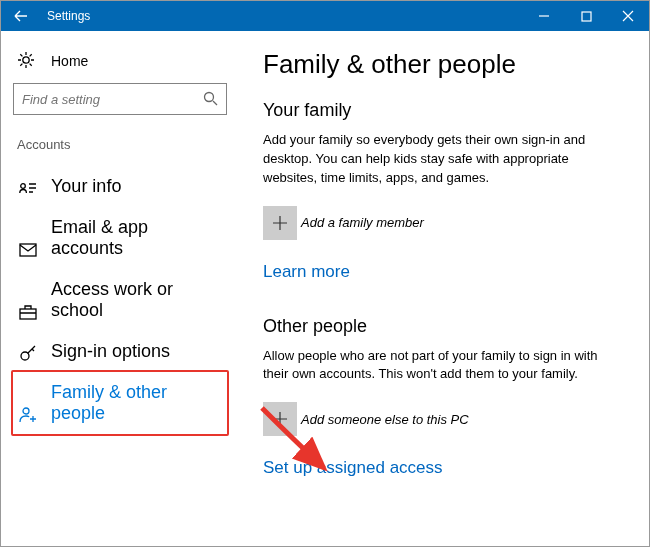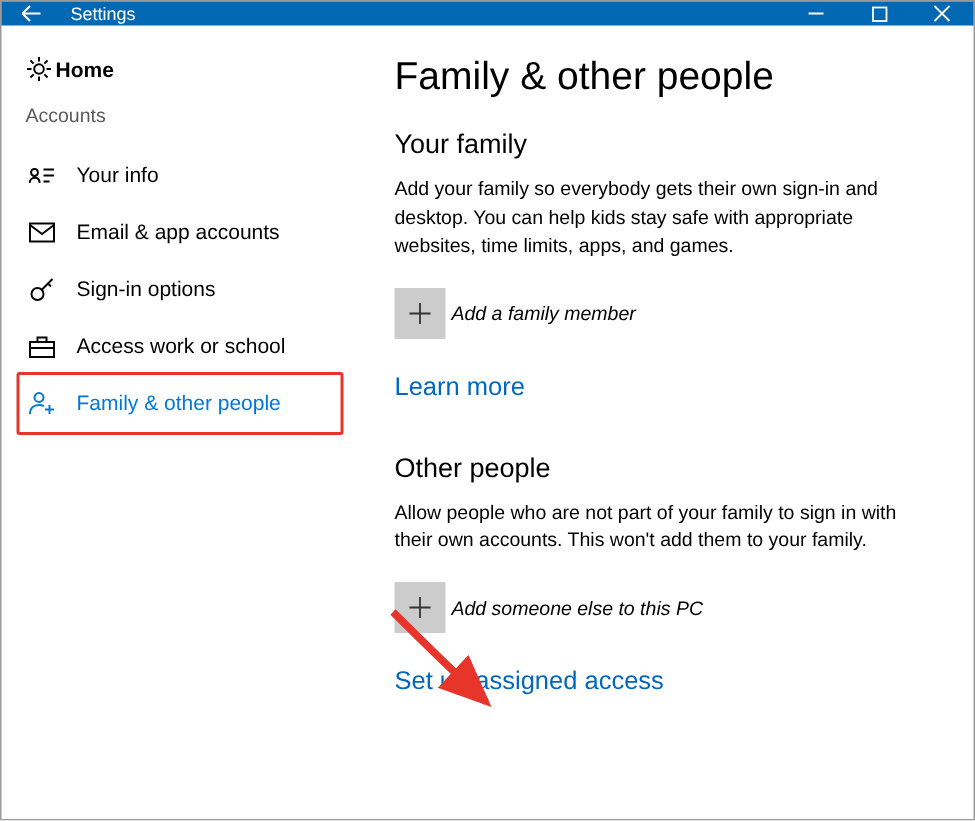--- a/index.html
+++ b/index.html
@@ -1,33 +1,33 @@
 <!DOCTYPE html>
 <html><head>
 <meta charset="utf-8">
 <style>
   * { box-sizing: border-box; margin: 0; padding: 0; font-family: "Segoe UI", Tahoma, sans-serif; }
   html, body { width: 650px; height: 547px; background: #fff; overflow: hidden; }
   .window { width: 650px; height: 547px; border: 1px solid #999; display: flex; flex-direction: column; }
   
-  .titlebar { height: 16px; background: #0268b3; color: #fff; display: flex; align-items: center; font-size: 12px; }
+  .titlebar { height: 30px; background: #0268b3; color: #fff; display: flex; align-items: center; font-size: 12px; }
   .titlebar .back { width: 40px; height: 30px; display: flex; align-items: center; justify-content: center; cursor: pointer; }
   .titlebar .title { padding-left: 6px; }
   .titlebar .spacer { flex: 1; }
   .titlebar .winbtn { width: 42px; height: 30px; display: flex; align-items: center; justify-content: center; cursor: pointer; }
   .titlebar svg { stroke: #fff; fill: none; }
   
   .body { flex: 1; display: flex; overflow: hidden; }
   .sidebar { width: 238px; padding: 14px 12px 0 12px; display: flex; flex-direction: column; color: #000; }
-  .home { display: flex; align-items: center; gap: 2px; font-size: 14px; padding: 6px 4px 14px 4px; cursor: pointer; font-weight: bold; }
+  .home { display: flex; align-items: flex-end; gap: 16px; font-size: 14px; padding: 6px 4px 14px 4px; cursor: pointer; }
   .searchbox { position: relative; height: 32px; border: 1px solid #838383; display: flex; align-items: center; margin-bottom: 22px; }
   .searchbox input { border: none; outline: none; width: 100%; height: 100%; padding: 0 30px 0 8px; font-size: 13px; font-style: italic; color: #666; background: transparent; }
   .searchbox .sicon { position: absolute; right: 8px; top: 7px; }
   .section-label { font-size: 13px; color: #5a5a5a; padding: 0 4px 14px 4px; }
-  .navitem { display: flex; align-items: flex-start; gap: 14px; font-size: 14px; color: #000; padding: 10px 6px; cursor: pointer; }
+  .navitem { display: flex; align-items: flex-end; gap: 14px; font-size: 18px; color: #000; padding: 10px 6px; cursor: pointer; }
   .navitem.active { color: #0078d7; border: 2px solid #e7352c; border-radius: 2px; margin: -2px; }
   .navicon { width: 18px; height: 18px; display: flex; align-items: center; justify-content: center; }
   .navicon svg { stroke: currentColor; fill: none; stroke-width: 1.3; }
   
   .content { flex: 1; padding: 18px 28px 10px 24px; overflow: auto; color: #000; }
   .content h1 { font-size: 26px; font-weight: 400; margin-bottom: 20px; }
   .content h2 { font-size: 18px; font-weight: 400; margin-bottom: 10px; margin-top: 6px; }
   .content p { font-size: 13px; color: #000; line-height: 1.45; margin-bottom: 18px; }
   .addrow { display: flex; align-items: center; gap: 4px; margin-bottom: 22px; cursor: pointer; font-style: italic; }
   .plusbox { width: 34px; height: 34px; background: #cccccc; display: flex; align-items: center; justify-content: center; }
@@ -74,20 +74,29 @@
       <div class="home">
         <span class="navicon">
           <svg width="18" height="18" viewBox="0 0 18 18">
               <circle cx="9" cy="9" r="3.2"></circle>
               <path d="M9 1v3M9 14v3M1 9h3M14 9h3M3.3 3.3l2.1 2.1M12.6 12.6l2.1 2.1M14.7 3.3l-2.1 2.1M5.4 12.6l-2.1 2.1"></path>
             </svg>
         </span>
         <span>Home</span>
       </div>
 
+      <div class="searchbox">
+        <input type="text" placeholder="Find a setting" style="">
+        <span class="sicon">
+          <svg width="15" height="15" viewBox="0 0 15 15" stroke="#666" fill="none" stroke-width="1.3">
+              <circle cx="6" cy="6" r="4.5"></circle>
+              <path d="M10 10l4 4"></path>
+            </svg>
+        </span>
+      </div>
 
       <div class="section-label">Accounts</div>
 
       <div class="navitem">
         <span class="navicon">
           <svg width="18" height="14" viewBox="0 0 18 14">
               <circle cx="4" cy="5" r="2.3"></circle>
               <path d="M0.8 12c0-2.2 1.5-3.5 3.4-3.5s3.2 1.3 3.2 3.5"></path>
               <path d="M10 3h7M10 7h7M10 11h4"></path>
             </svg>
@@ -100,36 +109,36 @@
           <svg width="18" height="14" viewBox="0 0 18 14">
               <rect x="1" y="1" width="16" height="12"></rect>
               <path d="M1 2l8 6 8-6"></path>
             </svg>
         </span>
         <span>Email &amp; app accounts</span>
       </div>
 
       <div class="navitem">
         <span class="navicon">
+          <svg width="18" height="16" viewBox="0 0 18 16">
+              <rect x="1" y="5" width="16" height="10"></rect>
+              <path d="M6 5V2h6v3M1 9h16"></path>
+            </svg>
+        </span>
+        <span>Access work or school</span>
+      </div>
+
+      <div class="navitem">
+        <span class="navicon">
           <svg width="18" height="18" viewBox="0 0 18 18">
               <circle cx="6" cy="12" r="4"></circle>
               <path d="M8.5 9.5L16 2M13 5l2 2"></path>
             </svg>
         </span>
         <span>Sign-in options</span>
-      </div>
-
-      <div class="navitem">
-        <span class="navicon">
-          <svg width="18" height="16" viewBox="0 0 18 16">
-              <rect x="1" y="5" width="16" height="10"></rect>
-              <path d="M6 5V2h6v3M1 9h16"></path>
-            </svg>
-        </span>
-        <span>Access work or school</span>
       </div>
 
       <div class="navitem active">
         <span class="navicon">
           <svg width="18" height="18" viewBox="0 0 18 18">
               <circle cx="7" cy="5" r="3"></circle>
               <path d="M1 16c0-4 2.5-6 6-6 1.2 0 2.3.3 3.2.8"></path>
               <path d="M14 10v6M11 13h6"></path>
             </svg>
         </span>

